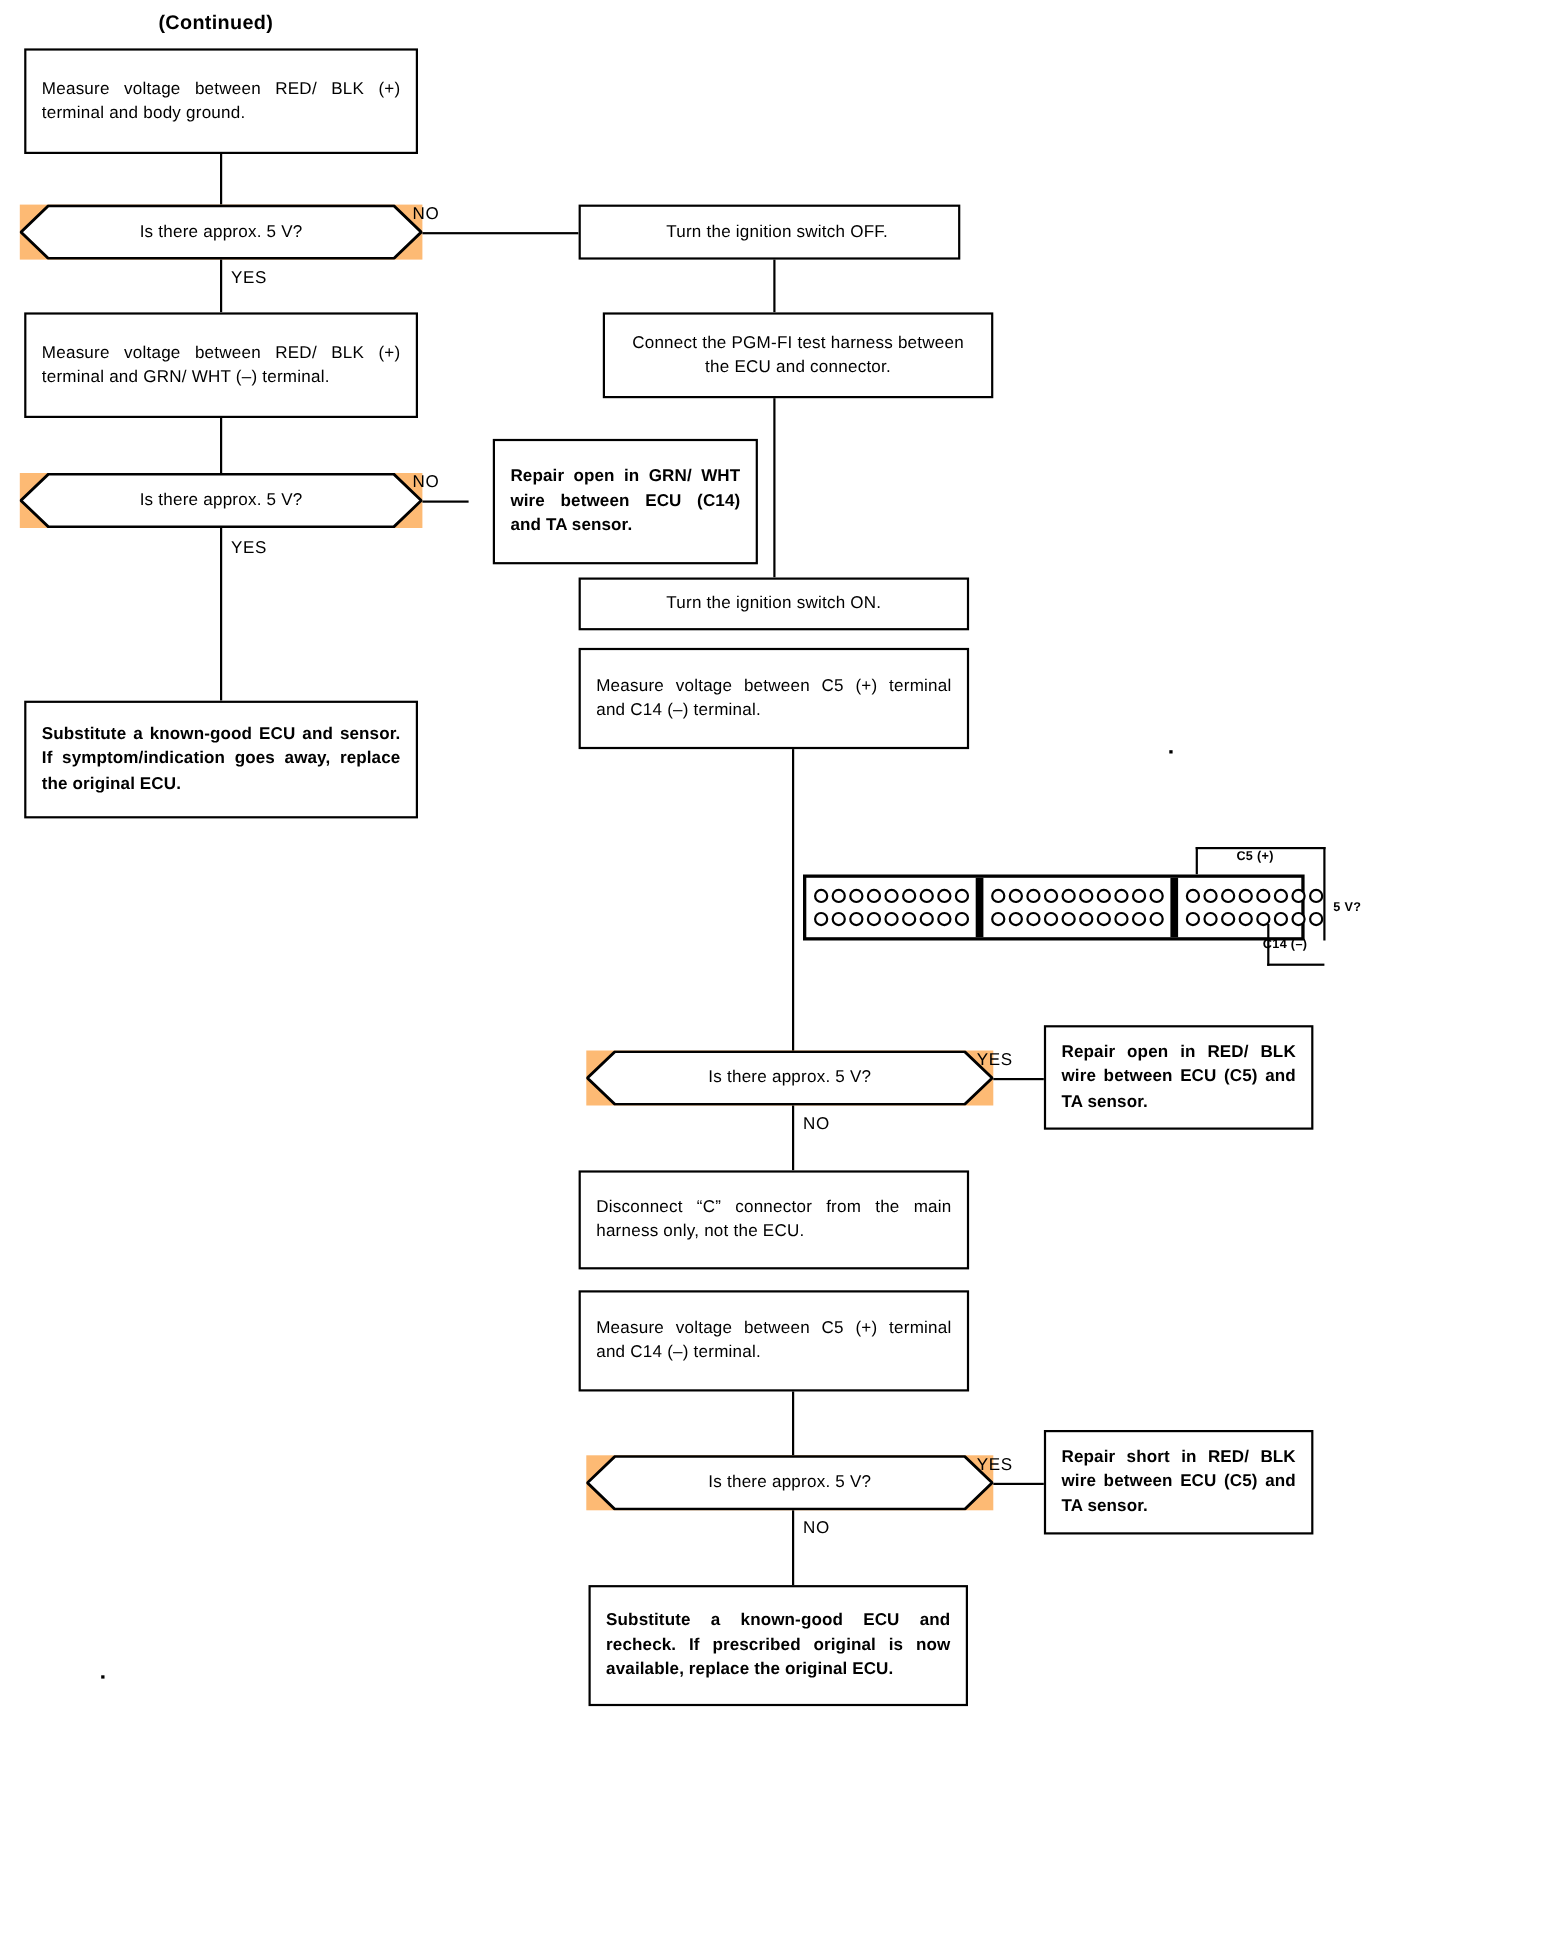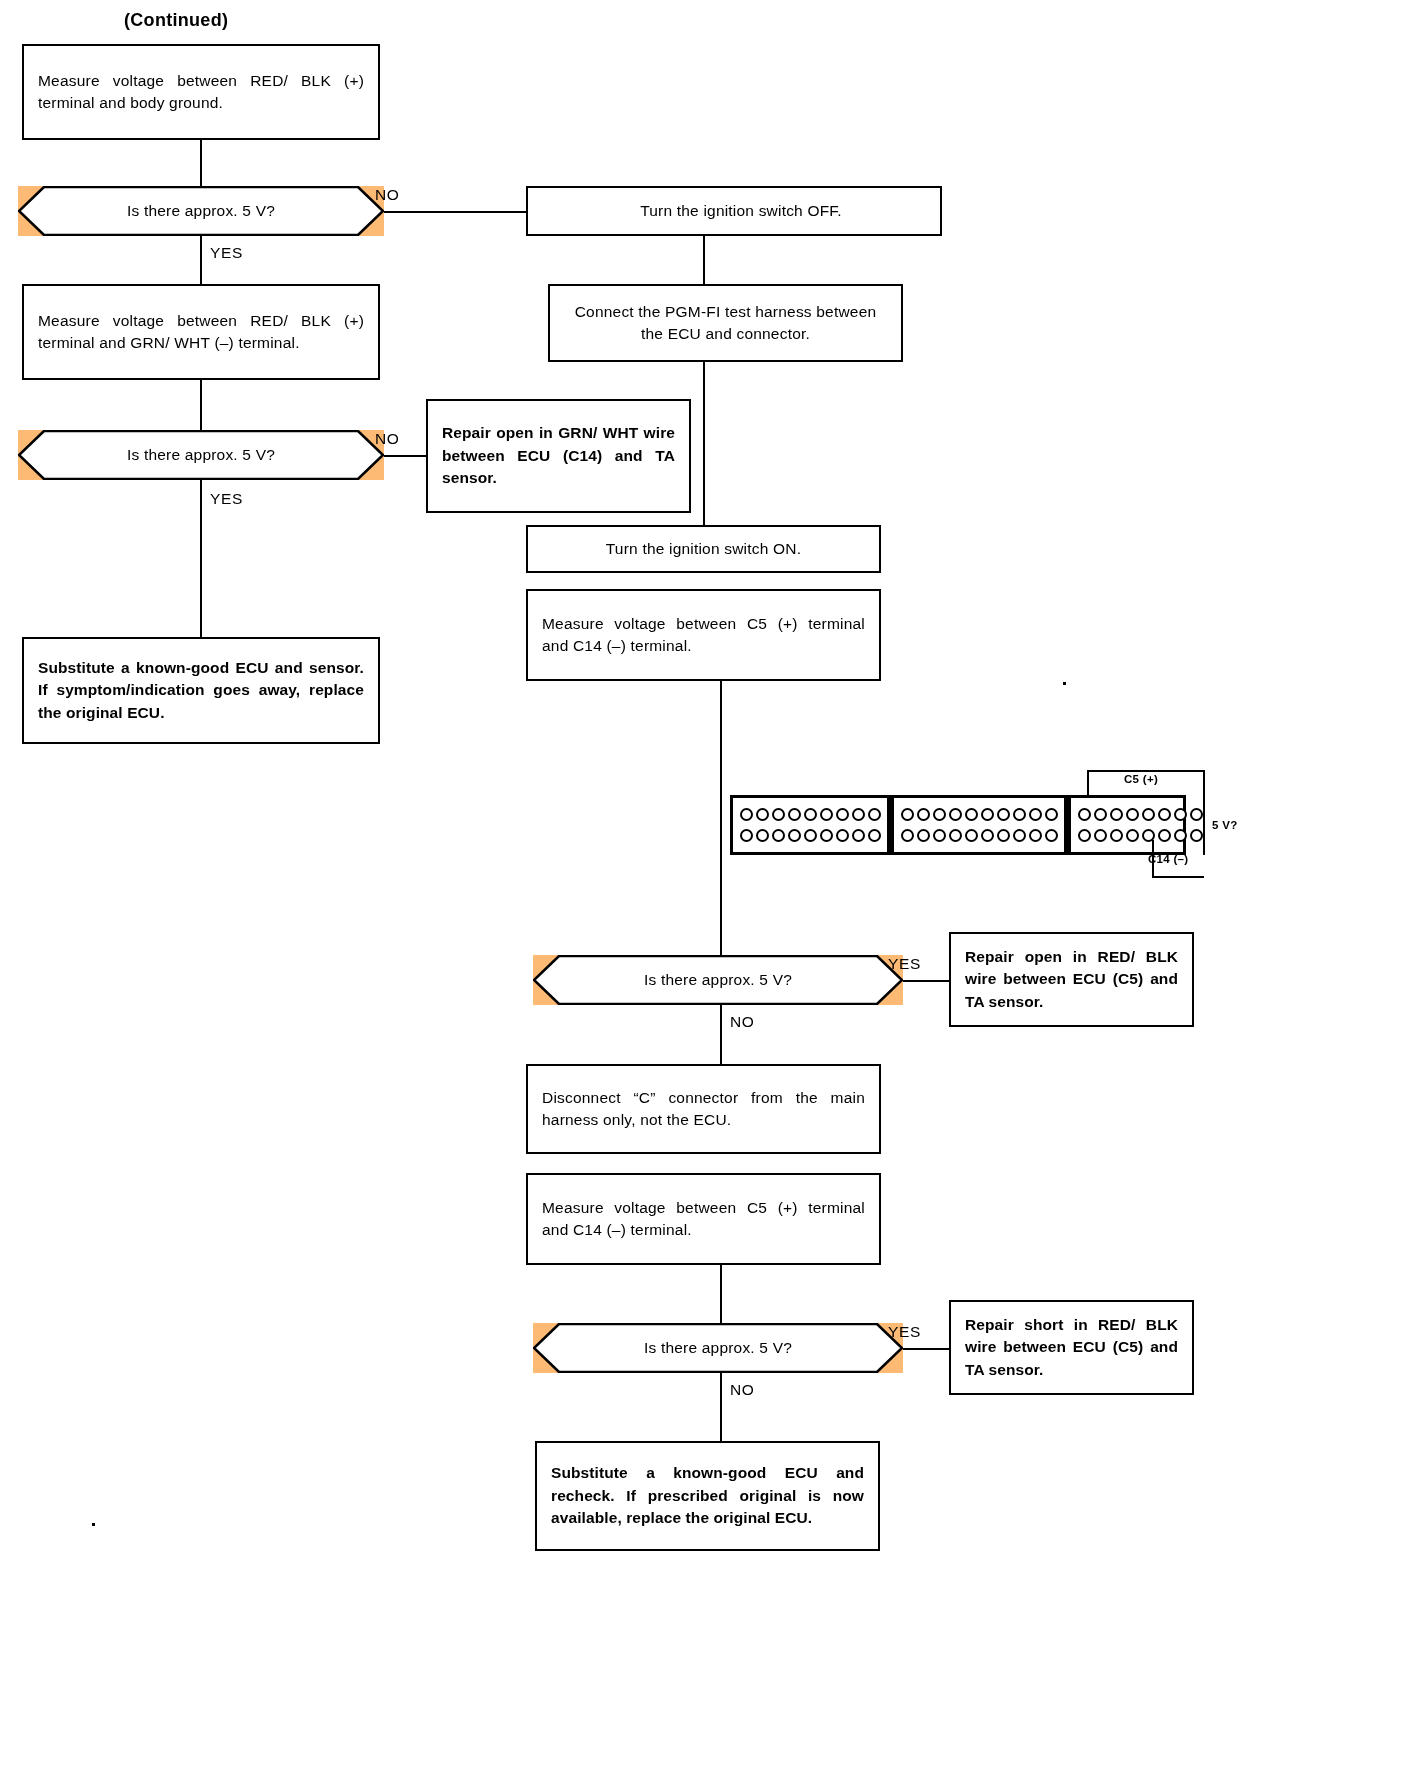--- a/index.html
+++ b/index.html
@@ -112,21 +112,21 @@
     white-space: nowrap;
   }
 
   .dot { position: absolute; width: 3px; height: 3px; background: #000; }
 </style>
 </head>
 <body>
 
 <div id="page">
 
-  <div class="heading" style="left:124px; top:10px;">(Continued)</div>
+  <div class="heading" style="left:144px; top:10px;">(Continued)</div>
 
   <div class="pbox just" style="left:22px; top:44px; width:358px; height:96px;">
     <p>Measure voltage between RED/ BLK (+) terminal and body ground.</p>
   </div>
 
   <div class="vline" style="left:200px; top:140px; height:46px;"></div>
 
   <div class="dec" style="left:18px; top:186px; width:366px; height:50px;">
     <svg class="hexsvg" viewBox="0 0 366 50" preserveAspectRatio="none">
       <polygon points="26,1 340,1 365,25 340,49 26,49 1,25" fill="#ffffff" stroke="#000000" stroke-width="2.6" vector-effect="non-scaling-stroke"></polygon>
@@ -156,33 +156,33 @@
   <div class="hline" style="left:384px; top:455px; width:42px;"></div>
   <div class="blabel" style="left:375px; top:430px;">NO</div>
 
   <div class="vline" style="left:200px; top:480px; height:157px;"></div>
   <div class="blabel" style="left:210px; top:490px;">YES</div>
 
   <div class="pbox bold just" style="left:22px; top:637px; width:358px; height:107px;">
     <p>Substitute a known-good ECU and sensor. If symptom/indication goes away, replace the original ECU.</p>
   </div>
 
-  <div class="pbox center" style="left:526px; top:186px; width:416px; height:50px;padding-left:28px;">
+  <div class="pbox center" style="left:526px; top:186px; width:347px; height:50px;padding-left:28px;">
     <p>Turn the ignition switch OFF.</p>
   </div>
 
   <div class="vline" style="left:703px; top:236px; height:48px;"></div>
 
   <div class="pbox center" style="left:548px; top:284px; width:355px; height:78px;align-items:center;">
     <p>Connect the PGM-FI test harness between the ECU and connector.</p>
   </div>
 
   <div class="vline" style="left:703px; top:362px; height:163px;"></div>
 
-  <div class="pbox bold just" style="left:426px; top:399px; width:265px; height:114px;">
+  <div class="pbox bold just" style="left:448px; top:399px; width:241px; height:114px;">
     <p>Repair open in GRN/ WHT wire between ECU (C14) and TA sensor.</p>
   </div>
 
   <div class="pbox center" style="left:526px; top:525px; width:355px; height:48px;">
     <p>Turn the ignition switch ON.</p>
   </div>
 
   <div class="pbox just" style="left:526px; top:589px; width:355px; height:92px;">
     <p>Measure voltage between C5 (+) terminal and C14 (–) terminal.</p>
   </div>

